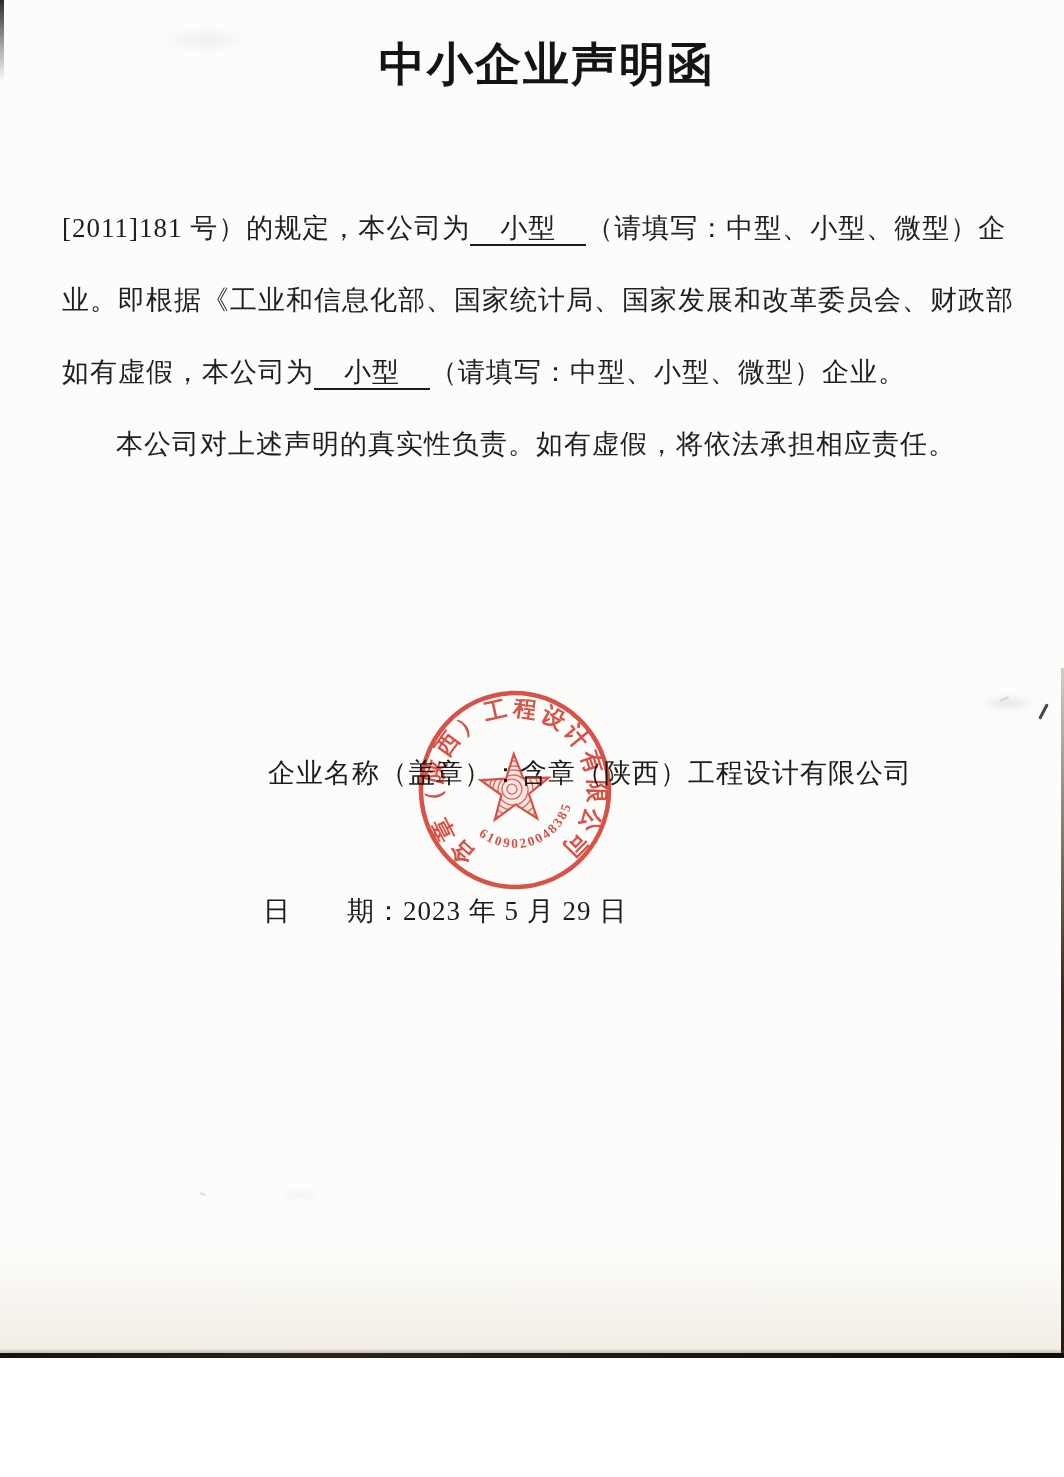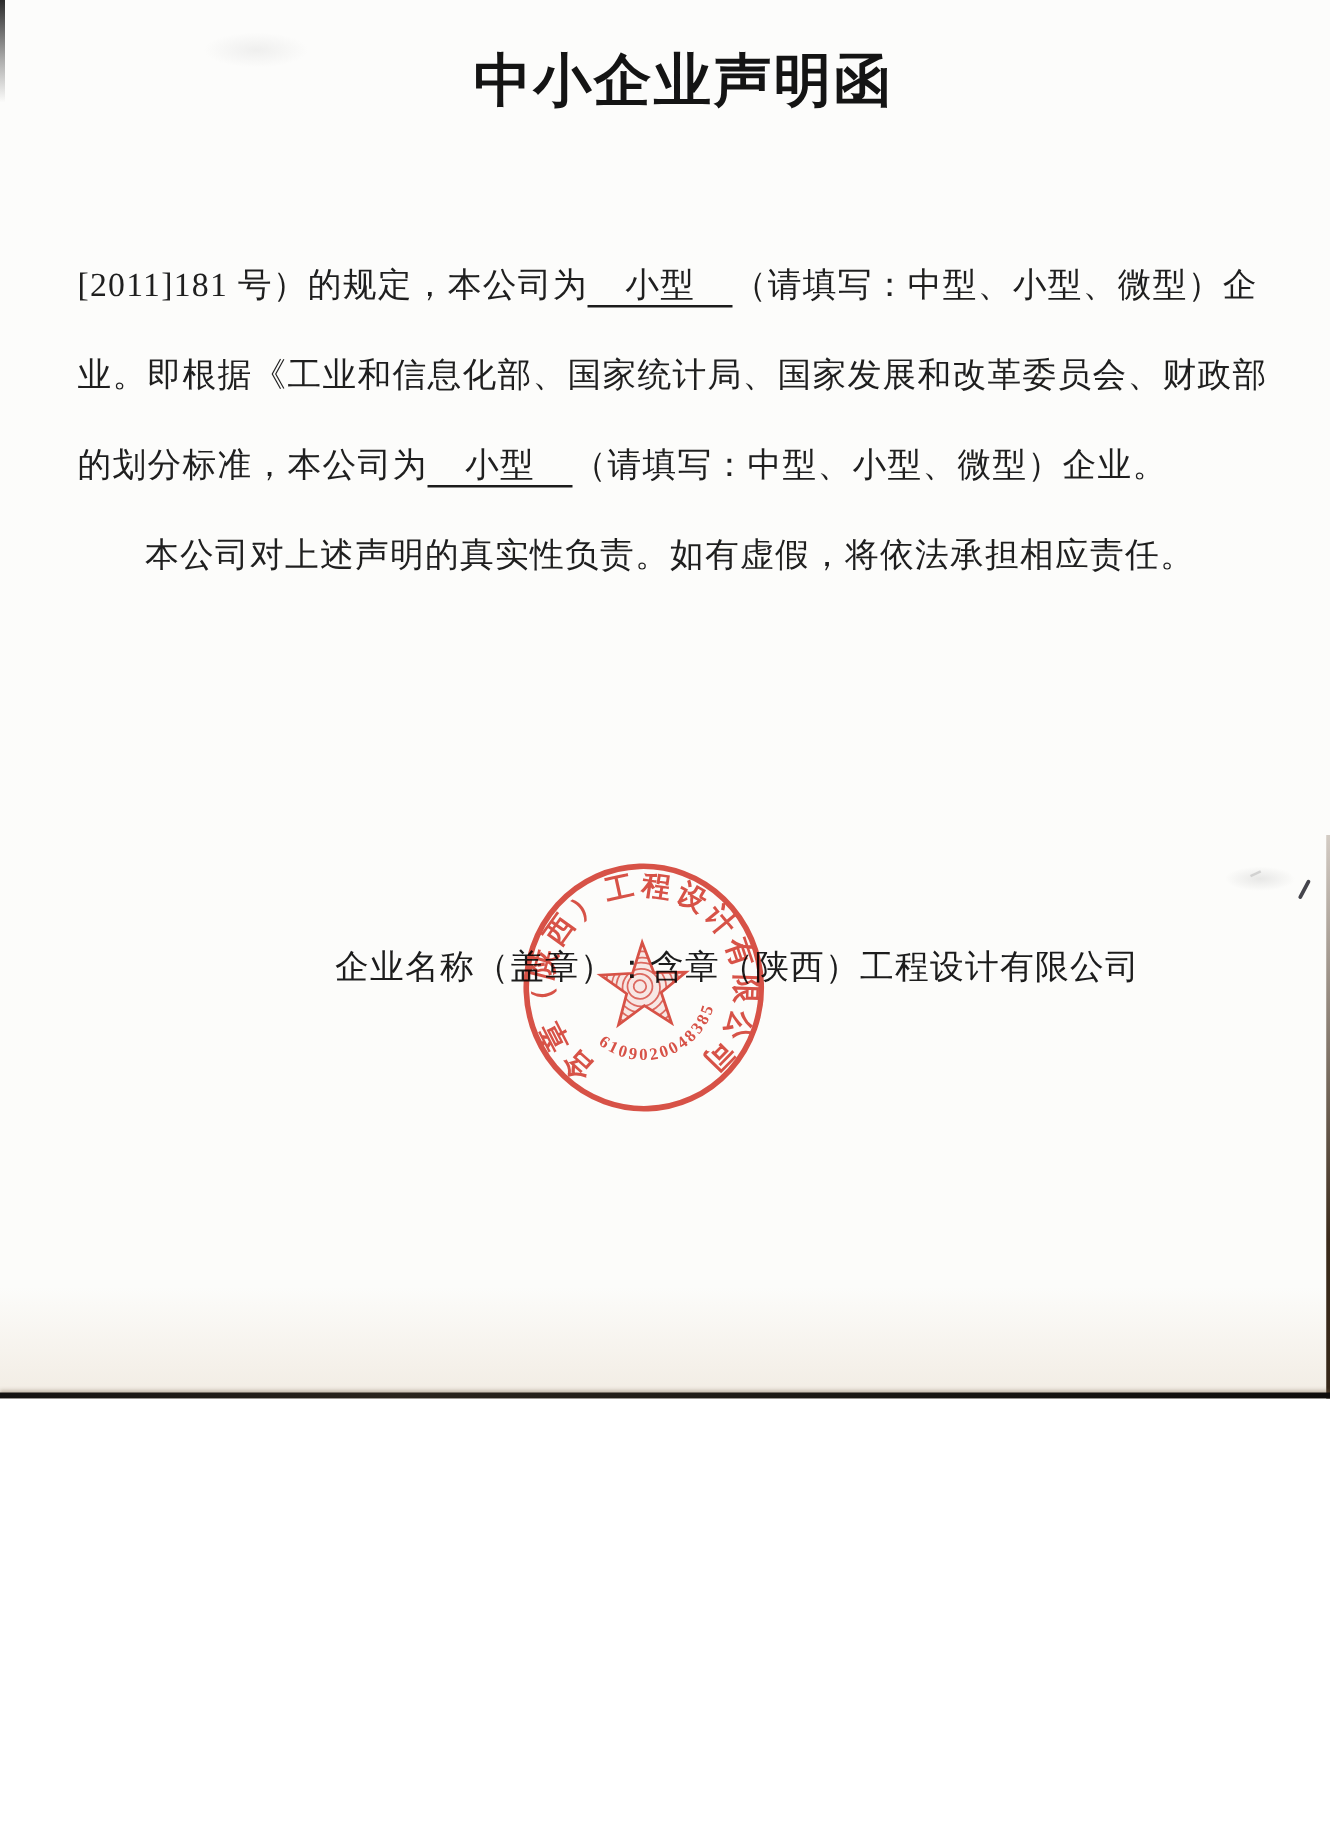--- a/index.html
+++ b/index.html
@@ -1,18 +1,18 @@
 <!DOCTYPE html>
 <html><head>
 <meta charset="utf-8">
 <style>
   html,body{margin:0;padding:0;}
   .page{
     position:relative;
-    width:1064px;height:1119px;
+    width:1064px;height:1358px;
     background:
       radial-gradient(ellipse 60px 20px at 205px 40px, rgba(180,180,180,.18), transparent 70%),
       radial-gradient(ellipse 40px 14px at 1008px 703px, rgba(170,170,170,.25), transparent 70%),
       radial-gradient(ellipse 30px 10px at 300px 1195px, rgba(180,180,180,.12), transparent 70%),
       linear-gradient(180deg,#fcfcfb 0%,#fcfcfa 92%,#f3eee6 99%,#efe9e0 100%);
     overflow:hidden;
     font-family:"Liberation Serif","DejaVu Serif",serif;
     color:#1f1f1f;
   }
   .doc-title{
@@ -72,26 +72,27 @@
 </head>
 <body>
 
 <div class="page">
 
   <div class="doc-title">中小企业声明函</div>
 
   <div class="body-text">
     <div class="line"><span>[2011]181 号）的规定，本公司为</span><span class="blank">　小型　</span><span>（请填写：中型、小型、微型）企</span></div>
     <div class="line">业。即根据《工业和信息化部、国家统计局、国家发展和改革委员会、财政部</div>
-    <div class="line"><span>的划分标准，本公司为</span><span class="blank">　小型　</span><span>（请填写：中型、小型、微型）企业。</span></div>
+    <div class="line"><span>如有虚假，本公司为</span><span class="blank">　小型　</span><span>（请填写：中型、小型、微型）企业。</span></div>
     <div class="line indent">本公司对上述声明的真实性负责。如有虚假，将依法承担相应责任。</div>
   </div>
 
   <div class="sign-line">企业名称（盖章）：含章（陕西）工程设计有限公司</div>
 
+  <div class="date-line">日　　期：2023 年 5 月 29 日</div>
 
   <svg class="seal" viewBox="0 0 200 206" xmlns="http://www.w3.org/2000/svg">
     <defs>
       <clipPath id="starClip">
         <polygon points="100,67 108.5,91.3 134.2,91.9 113.8,107.5 121.2,132.1 100,117.5 78.8,132.1 86.2,107.5 65.8,91.9 91.5,91.3"></polygon>
       </clipPath>
       <path id="namePath" d="M 63,167.1 A 74,74 0 1 1 137,167.1"></path>
       <path id="numPath" d="M 54.3,138.7 A 58,58 0 0 0 157.8,108.1"></path>
     </defs>
     <ellipse class="ring" cx="100" cy="103" rx="94" ry="97"></ellipse>

